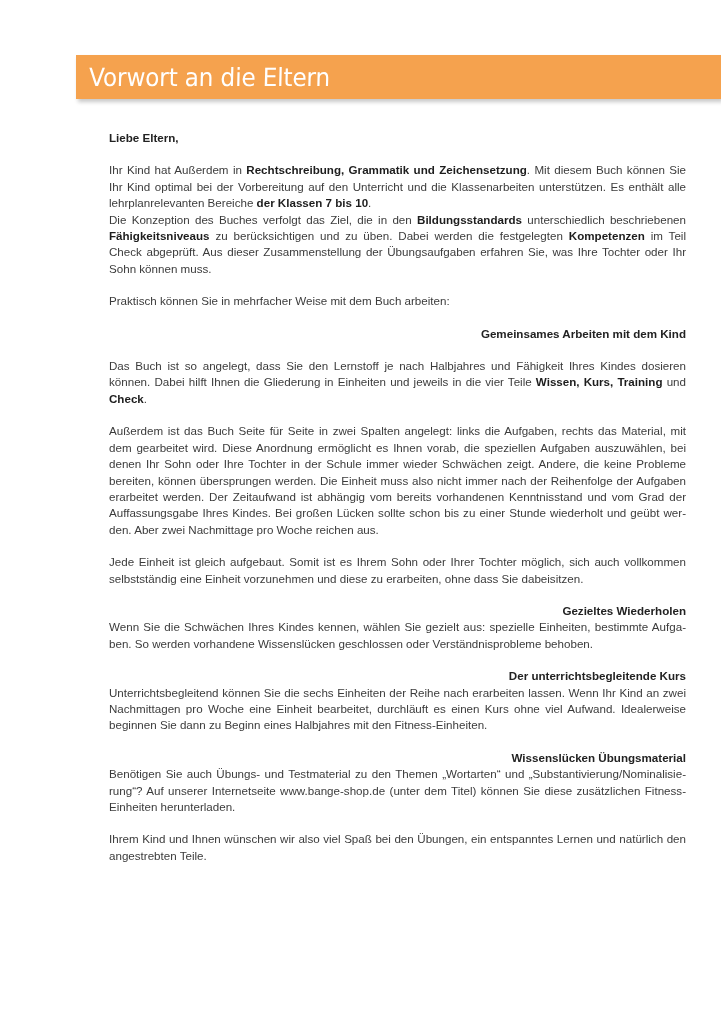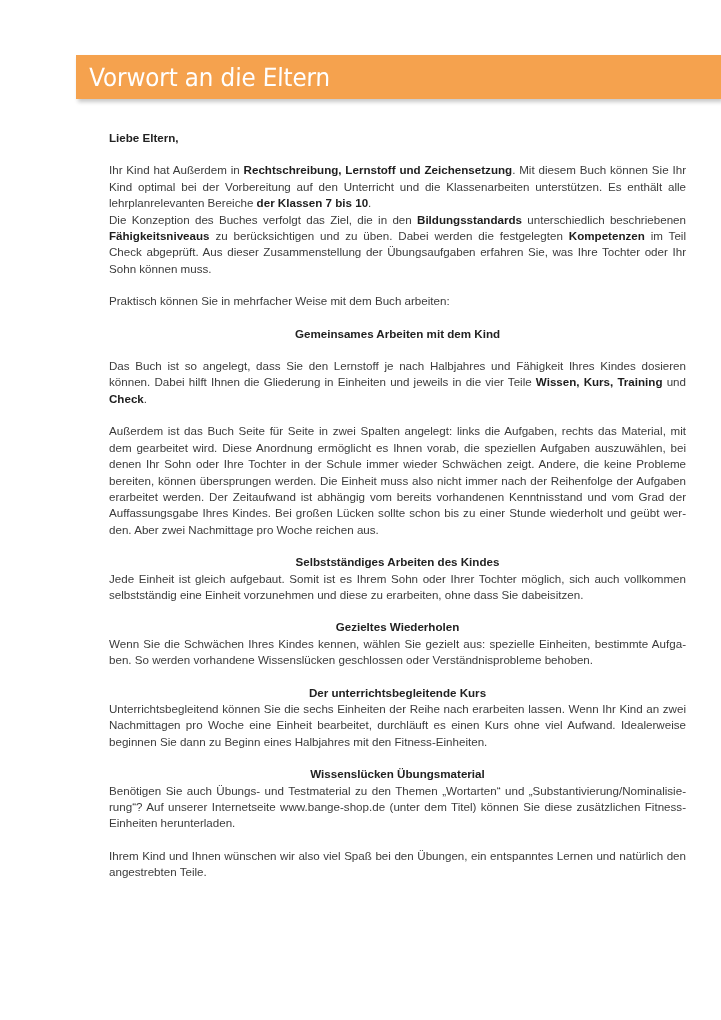--- a/index.html
+++ b/index.html
@@ -65,21 +65,21 @@
     line-height: 16.4px;
     text-align: justify;
     text-justify: inter-word;
     color: #3b3b3b;
     hyphens: manual;
   }
 
   .heading {
     font-weight: bold;
     color: #222222;
-    text-align: center;
+    text-align: right;
   }
 
   b, strong {
     font-weight: bold;
     color: #1d1d1d;
   }
   .gap-md   { height: 16px; }
   .gap-lead { height: 16px; }
 
   .salutation {
@@ -99,21 +99,21 @@
   <div class="banner" style="background: rgb(245, 162, 78);">
     <div class="banner-title" style="color: rgb(255, 255, 255);">Vorwort an die Eltern</div>
   </div>
 
   <div class="content">
 
     <p class="salutation">Liebe Eltern,</p>
 
     <div class="gap-lead"></div>
 
-    <p><span>Ihr Kind hat Außerdem in </span><b>Rechtschreibung, Lernstoff und Zeichensetzung</b><span>. Mit diesem Buch können Sie Ihr Kind optimal bei der Vorbereitung auf den Unterricht und die Klassenarbeiten unterstützen. Es enthält alle lehrplanrelevanten Bereiche </span><b>der Klassen 7 bis 10</b><span>.</span></p>
+    <p><span>Ihr Kind hat Außerdem in </span><b>Rechtschreibung, Grammatik und Zeichensetzung</b><span>. Mit diesem Buch können Sie Ihr Kind optimal bei der Vorbereitung auf den Unterricht und die Klassenarbeiten unterstützen. Es enthält alle lehrplanrelevanten Bereiche </span><b>der Klassen 7 bis 10</b><span>.</span></p>
 
     <p><span>Die Konzeption des Buches verfolgt das Ziel, die in den </span><b>Bildungsstandards</b><span> unterschiedlich beschriebenen </span><b>Fähigkeitsniveaus</b><span> zu berücksichtigen und zu üben. Dabei werden die festgelegten </span><b>Kompetenzen</b><span> im Teil Check abgeprüft. Aus dieser Zusammenstellung der Übungsaufgaben erfahren Sie, was Ihre Tochter oder Ihr Sohn können muss.</span></p>
 
     <div class="gap-md"></div>
 
     <p>Praktisch können Sie in mehrfacher Weise mit dem Buch arbeiten:</p>
 
     <div class="gap-md"></div>
 
     <p class="heading">Gemeinsames Arbeiten mit dem Kind</p>
@@ -121,21 +121,20 @@
     <div class="gap-md"></div>
 
     <p><span>Das Buch ist so angelegt, dass Sie den Lernstoff je nach Halbjahres und Fähigkeit Ihres Kindes dosieren können. Dabei hilft Ihnen die Gliederung in Einheiten und jeweils in die vier Teile </span><b>Wissen, Kurs, Training</b><span> und </span><b>Check</b><span>.</span></p>
 
     <div class="gap-md"></div>
 
     <p>Außerdem ist das Buch Seite für Seite in zwei Spalten angelegt: links die Aufgaben, rechts das Material, mit dem gearbeitet wird. Diese Anordnung ermöglicht es Ihnen vorab, die speziellen Aufgaben auszuwählen, bei denen Ihr Sohn oder Ihre Tochter in der Schule immer wieder Schwächen zeigt. Andere, die keine Probleme bereiten, können übersprungen werden. Die Einheit muss also nicht immer nach der Reihenfolge der Aufgaben erarbeitet werden. Der Zeitaufwand ist abhängig vom bereits vorhandenen Kenntnisstand und vom Grad der Auffassungsgabe Ihres Kindes. Bei großen Lücken sollte schon bis zu einer Stunde wiederholt und geübt wer-den. Aber zwei Nachmittage pro Woche reichen aus.</p>
 
     <div class="gap-md"></div>
 
-    <p class="heading">Selbstständiges Arbeiten des Kindes</p>
     <p>Jede Einheit ist gleich aufgebaut. Somit ist es Ihrem Sohn oder Ihrer Tochter möglich, sich auch vollkommen selbstständig eine Einheit vorzunehmen und diese zu erarbeiten, ohne dass Sie dabeisitzen.</p>
 
     <div class="gap-md"></div>
 
     <p class="heading">Gezieltes Wiederholen</p>
     <p>Wenn Sie die Schwächen Ihres Kindes kennen, wählen Sie gezielt aus: spezielle Einheiten, bestimmte Aufga-ben. So werden vorhandene Wissenslücken geschlossen oder Verständnisprobleme behoben.</p>
 
     <div class="gap-md"></div>
 
     <p class="heading">Der unterrichtsbegleitende Kurs</p>

